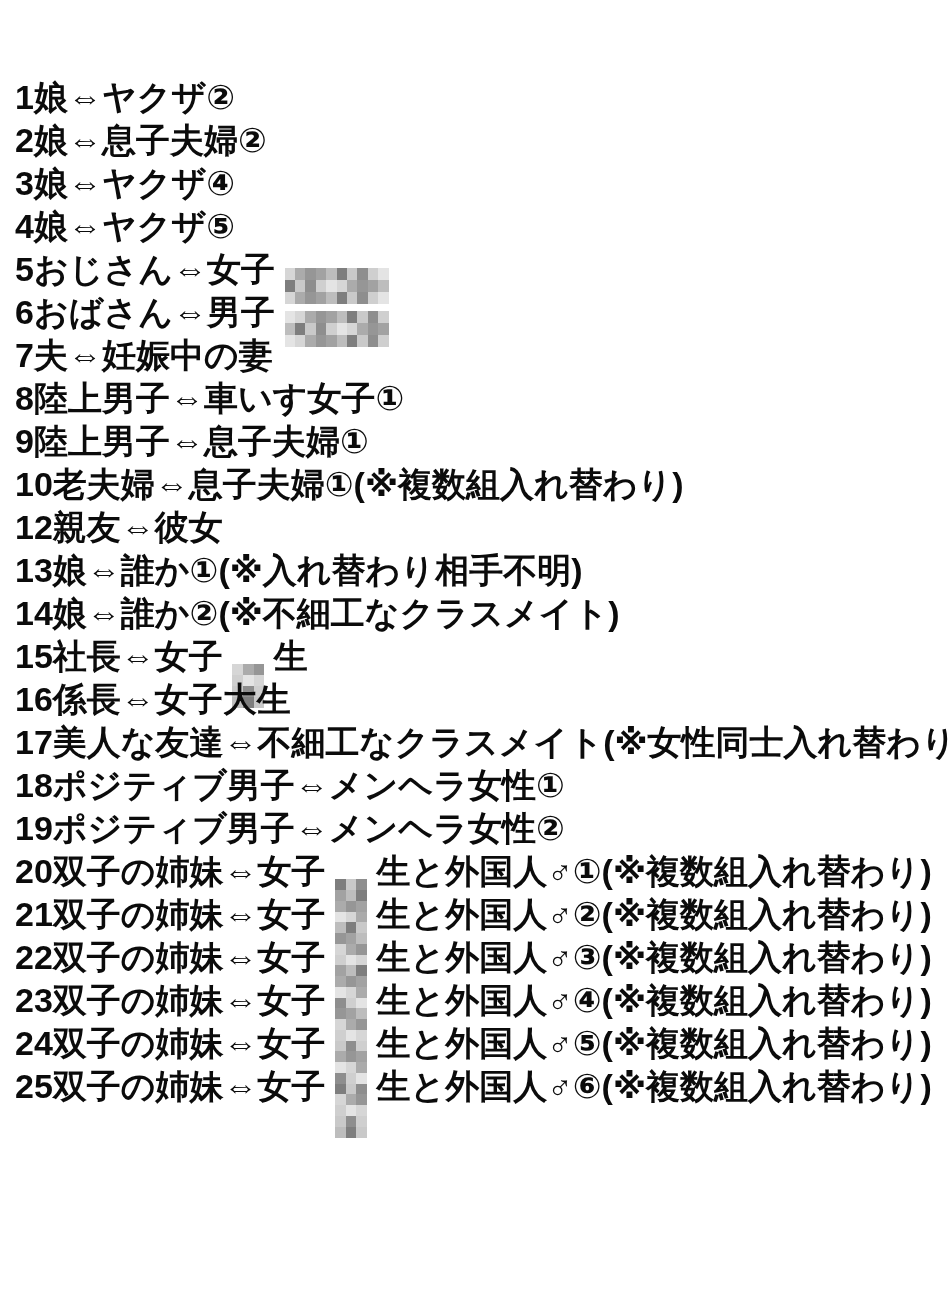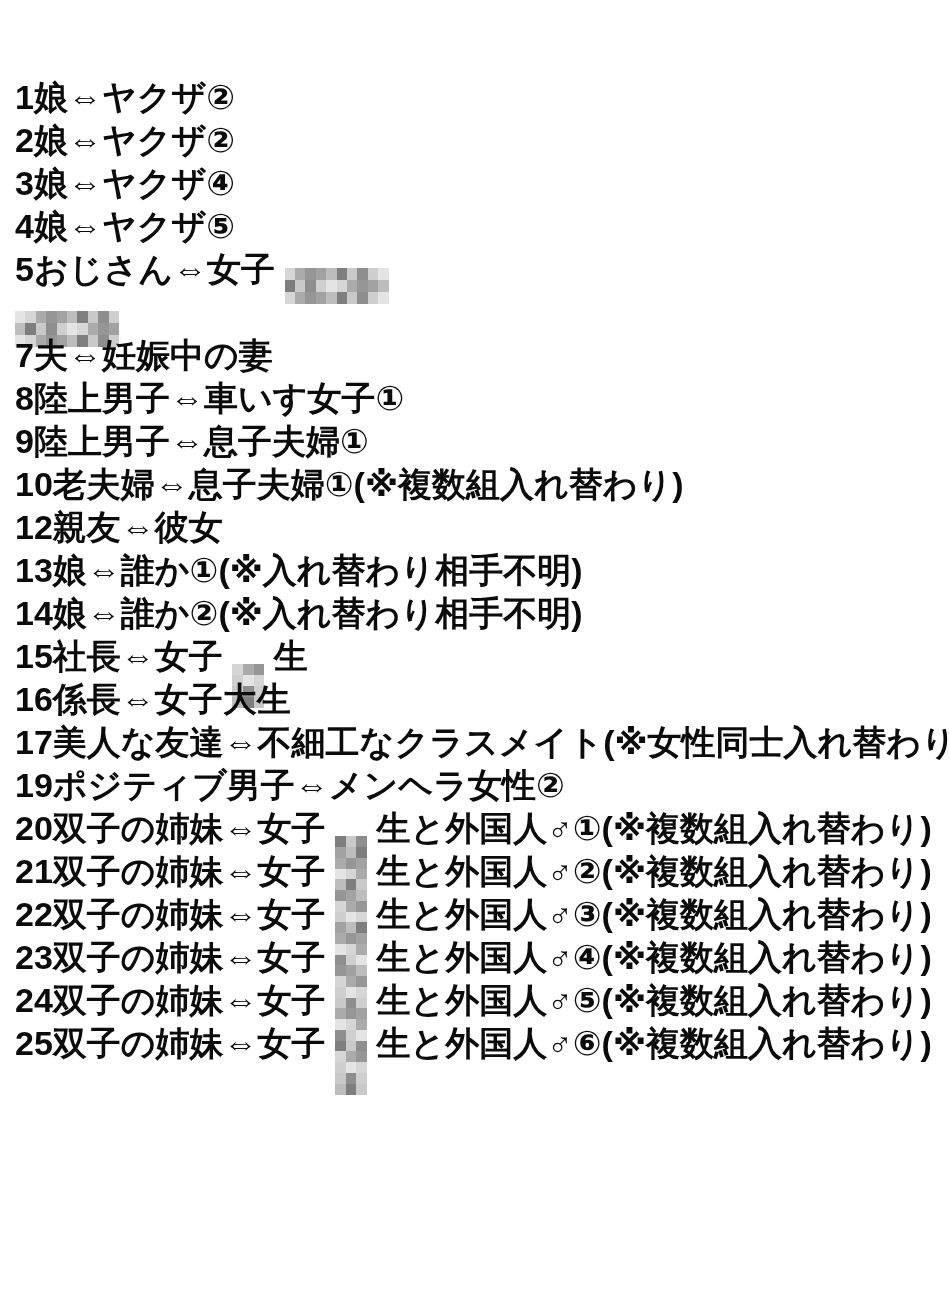--- a/index.html
+++ b/index.html
@@ -62,21 +62,21 @@
 <body>
 
 <div class="page">
   <ol class="toc">
       <li>
     <span class="seg">1娘⇔ヤクザ②</span>
     
     
   </li>
       <li>
-    <span class="seg">2娘⇔ヤクザ②</span>
+    <span class="seg">2娘⇔息子夫婦②</span>
     
     
   </li>
       <li>
     <span class="seg">3娘⇔ヤクザ④</span>
     
     
   </li>
       <li>
     <span class="seg">4娘⇔ヤクザ⑤</span>
@@ -113,20 +113,21 @@
           <span class="cell" style="background: rgb(189, 189, 189);"></span>
           <span class="cell" style="background: rgb(126, 126, 126);"></span>
           <span class="cell" style="background: rgb(201, 201, 201);"></span>
           <span class="cell" style="background: rgb(142, 142, 142);"></span>
           <span class="cell" style="background: rgb(207, 207, 207);"></span>
           <span class="cell" style="background: rgb(228, 228, 228);"></span>
         </span>
     <span class="seg"></span>
   </li>
       <li>
+    <span class="seg">6おばさん⇔男子</span>
     <span class="mosaic wide" style="grid-template-columns: repeat(10, 1fr);">
           <span class="cell" style="background: rgb(228, 228, 228);"></span>
           <span class="cell" style="background: rgb(214, 214, 214);"></span>
           <span class="cell" style="background: rgb(171, 171, 171);"></span>
           <span class="cell" style="background: rgb(150, 150, 150);"></span>
           <span class="cell" style="background: rgb(162, 162, 162);"></span>
           <span class="cell" style="background: rgb(189, 189, 189);"></span>
           <span class="cell" style="background: rgb(126, 126, 126);"></span>
           <span class="cell" style="background: rgb(201, 201, 201);"></span>
           <span class="cell" style="background: rgb(142, 142, 142);"></span>
@@ -178,21 +179,21 @@
     <span class="seg">12親友⇔彼女</span>
     
     
   </li>
       <li>
     <span class="seg">13娘⇔誰か①(※入れ替わり相手不明)</span>
     
     
   </li>
       <li>
-    <span class="seg">14娘⇔誰か②(※入れ替わり相手不明)</span>
+    <span class="seg">14娘⇔誰か②(※不細工なクラスメイト)</span>
     
     
   </li>
       <li>
     <span class="seg">15社長⇔女子</span>
     <span class="mosaic narrow" style="grid-template-columns: repeat(3, 1fr);">
           <span class="cell" style="background: rgb(214, 214, 214);"></span>
           <span class="cell" style="background: rgb(171, 171, 171);"></span>
           <span class="cell" style="background: rgb(150, 150, 150);"></span>
           <span class="cell" style="background: rgb(207, 207, 207);"></span>
@@ -207,20 +208,25 @@
         </span>
     <span class="seg">生</span>
   </li>
       <li>
     <span class="seg">16係長⇔女子大生</span>
     
     
   </li>
       <li>
     <span class="seg">17美人な友達⇔不細工なクラスメイト(※女性同士入れ替わり)</span>
+    
+    
+  </li>
+      <li>
+    <span class="seg">18ポジティブ男子⇔メンヘラ女性①</span>
     
     
   </li>
       <li>
     <span class="seg">19ポジティブ男子⇔メンヘラ女性②</span>
     
     
   </li>
       <li>
     <span class="seg">20双子の姉妹⇔女子</span>

